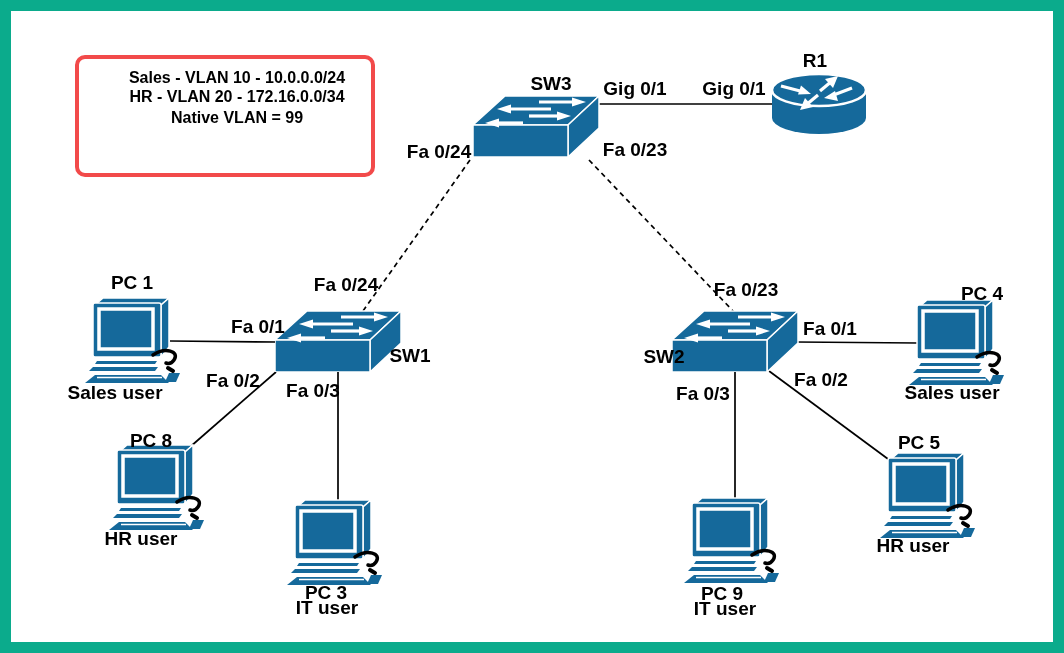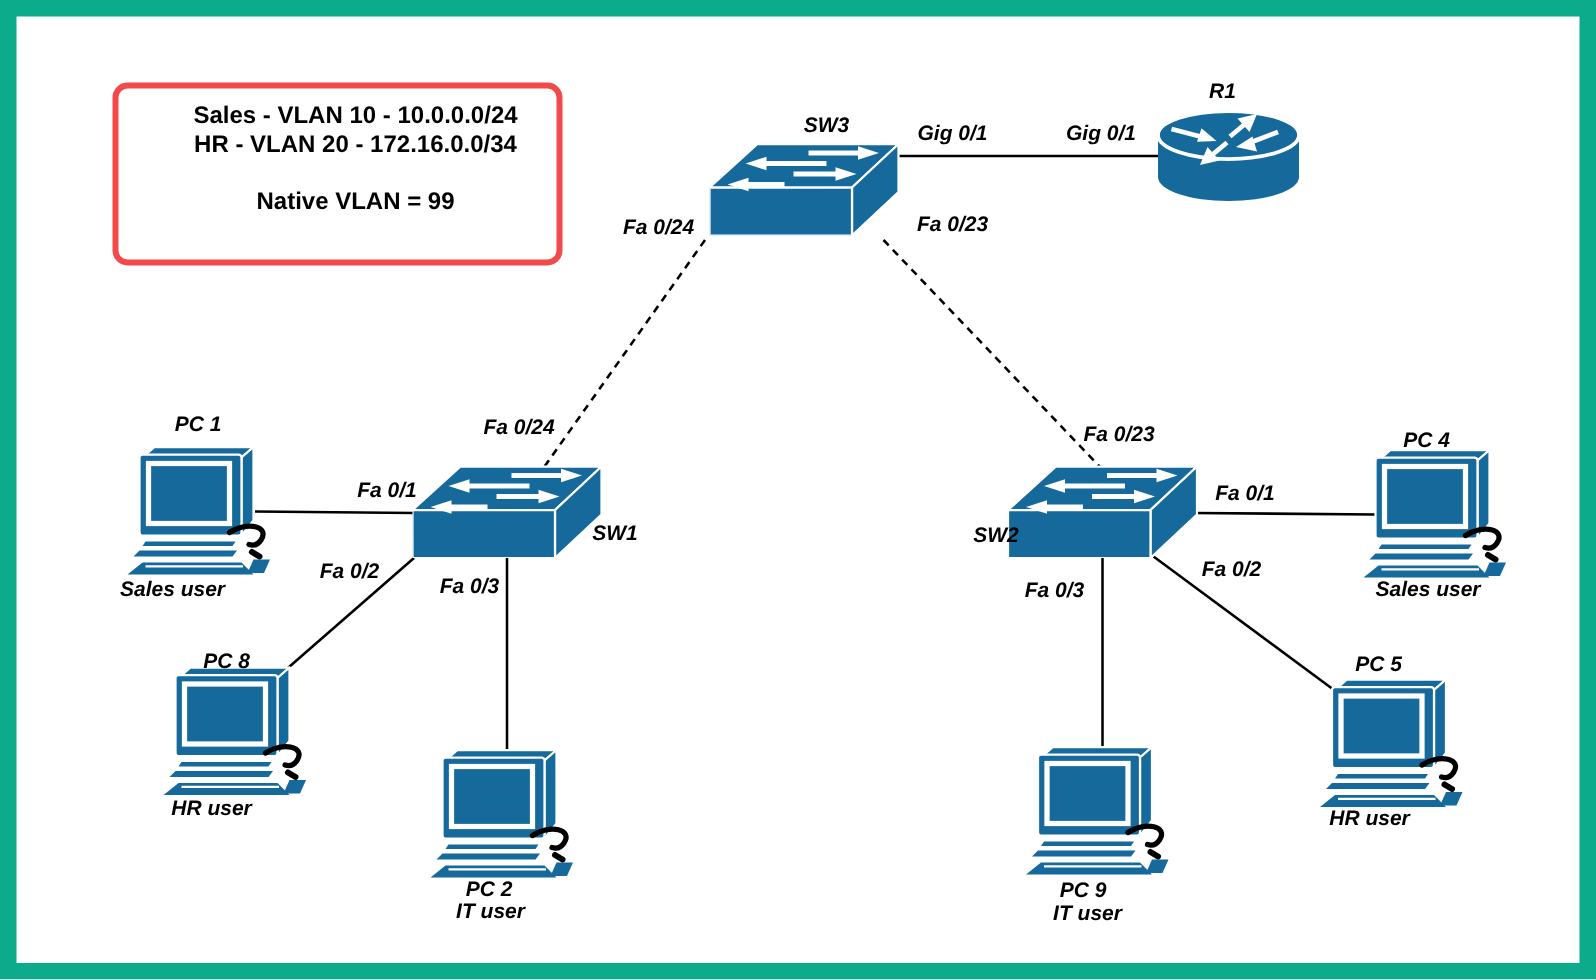--- a/index.html
+++ b/index.html
@@ -22,31 +22,31 @@
   }
   svg.diagram{position:absolute;left:0;top:0;z-index:1;}
   .dev{fill:var(--device);}
   .face{stroke:#fff;stroke-width:1.5;stroke-linejoin:round;}
   .edge{stroke:var(--link);stroke-width:1.7;fill:none;}
   .edge.dashed{stroke-dasharray:5 4;}
   .warrow{stroke:#fff;stroke-width:3.2;}
   .whead{fill:#fff;stroke:none;}
   .lbl{
     position:absolute;transform:translateX(-50%);
-    font-weight:bold;font-size:14px;color:var(--text);
-    white-space:nowrap;z-index:20;line-height:15px;font-style:italic;
+    font-weight:bold;font-size:19px;color:var(--text);
+    white-space:nowrap;z-index:20;line-height:15px;
   }
   .legend{
     position:absolute;left:75px;top:55px;width:300px;height:122px;
     box-sizing:border-box;border:4px solid var(--legend-border);border-radius:10px;
     background:#fff;z-index:20;text-align:center;
     font-weight:bold;font-size:16px;color:var(--text);padding-top:9px;padding-left:24px;
   }
   .legend .ln{line-height:19px;}
-  .legend .note{line-height:19px;margin-top:19px;}
+  .legend .note{line-height:19px;margin-top:2px;}
 </style>
 </head>
 <body>
 
 <div class="stage">
   <div class="frame-border"></div>
 
   <svg class="diagram" width="1064" height="653" viewBox="0 0 1064 653">
     <defs>
 
@@ -126,23 +126,23 @@
   </div>
 
   <div class="lbl" style="left:551px;top:76px">SW3</div>
   <div class="lbl" style="left:815px;top:53px">R1</div>
   <div class="lbl" style="left:410px;top:348px">SW1</div>
   <div class="lbl" style="left:664px;top:349px">SW2</div>
   <div class="lbl" style="left:132px;top:275px">PC 1</div>
   <div class="lbl" style="left:115px;top:385px">Sales user</div>
   <div class="lbl" style="left:151px;top:433px">PC 8</div>
   <div class="lbl" style="left:141px;top:531px">HR user</div>
-  <div class="lbl" style="left:326px;top:585px">PC 2</div>
+  <div class="lbl" style="left:326px;top:585px">PC 3</div>
   <div class="lbl" style="left:327px;top:600px">IT user</div>
-  <div class="lbl" style="left:951px;top:286px">PC 4</div>
+  <div class="lbl" style="left:982px;top:286px">PC 4</div>
   <div class="lbl" style="left:952px;top:385px">Sales user</div>
   <div class="lbl" style="left:919px;top:435px">PC 5</div>
   <div class="lbl" style="left:913px;top:538px">HR user</div>
   <div class="lbl" style="left:722px;top:586px">PC 9</div>
   <div class="lbl" style="left:725px;top:601px">IT user</div>
 
   <div class="lbl" style="left:439px;top:144px">Fa 0/24</div>
   <div class="lbl" style="left:635px;top:142px">Fa 0/23</div>
   <div class="lbl" style="left:635px;top:81px">Gig 0/1</div>
   <div class="lbl" style="left:734px;top:81px">Gig 0/1</div>

